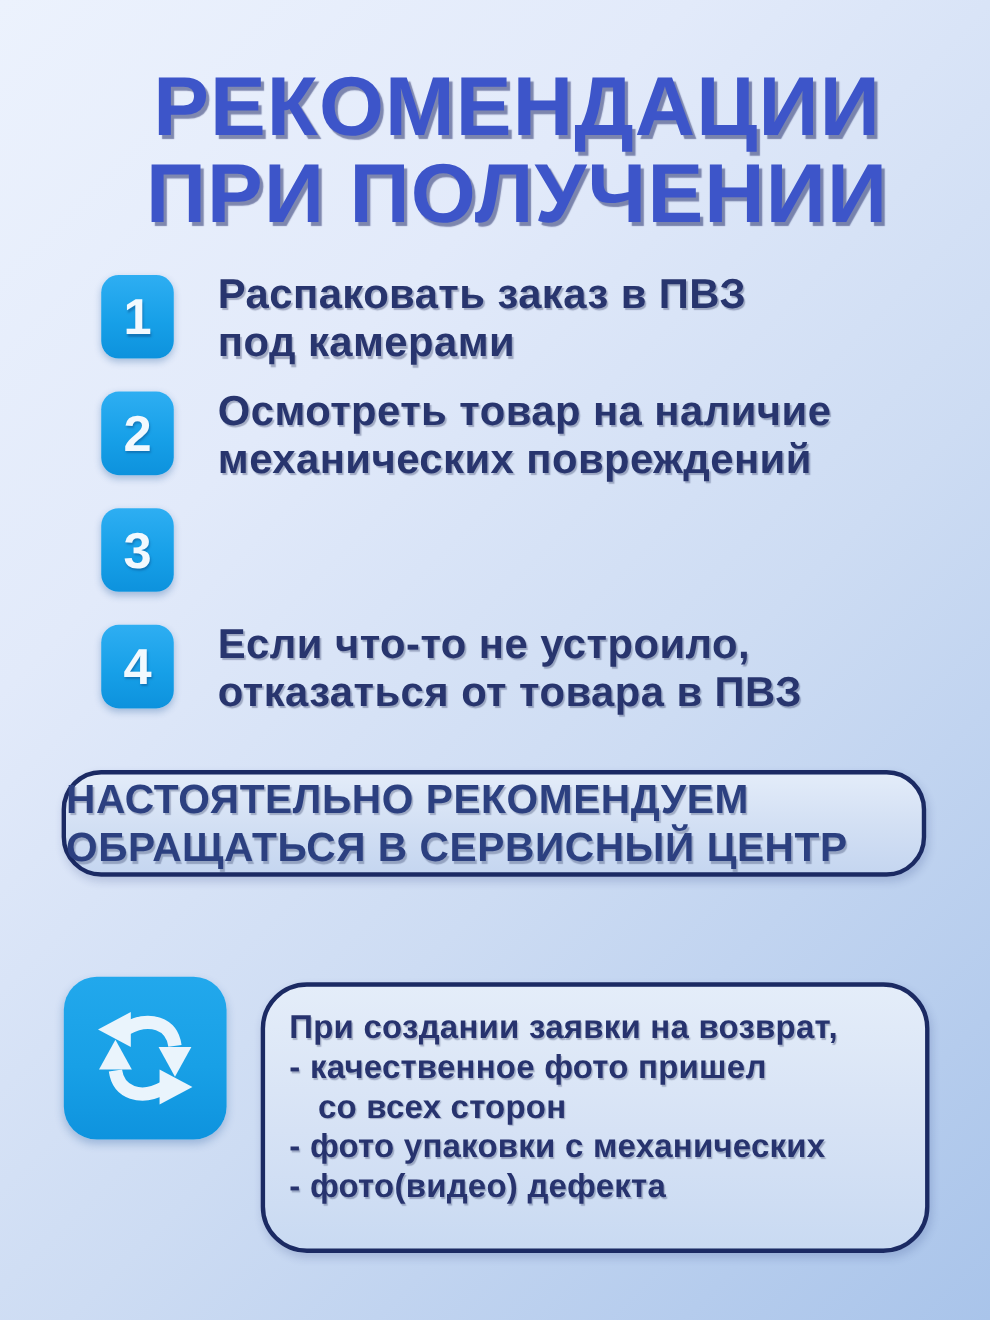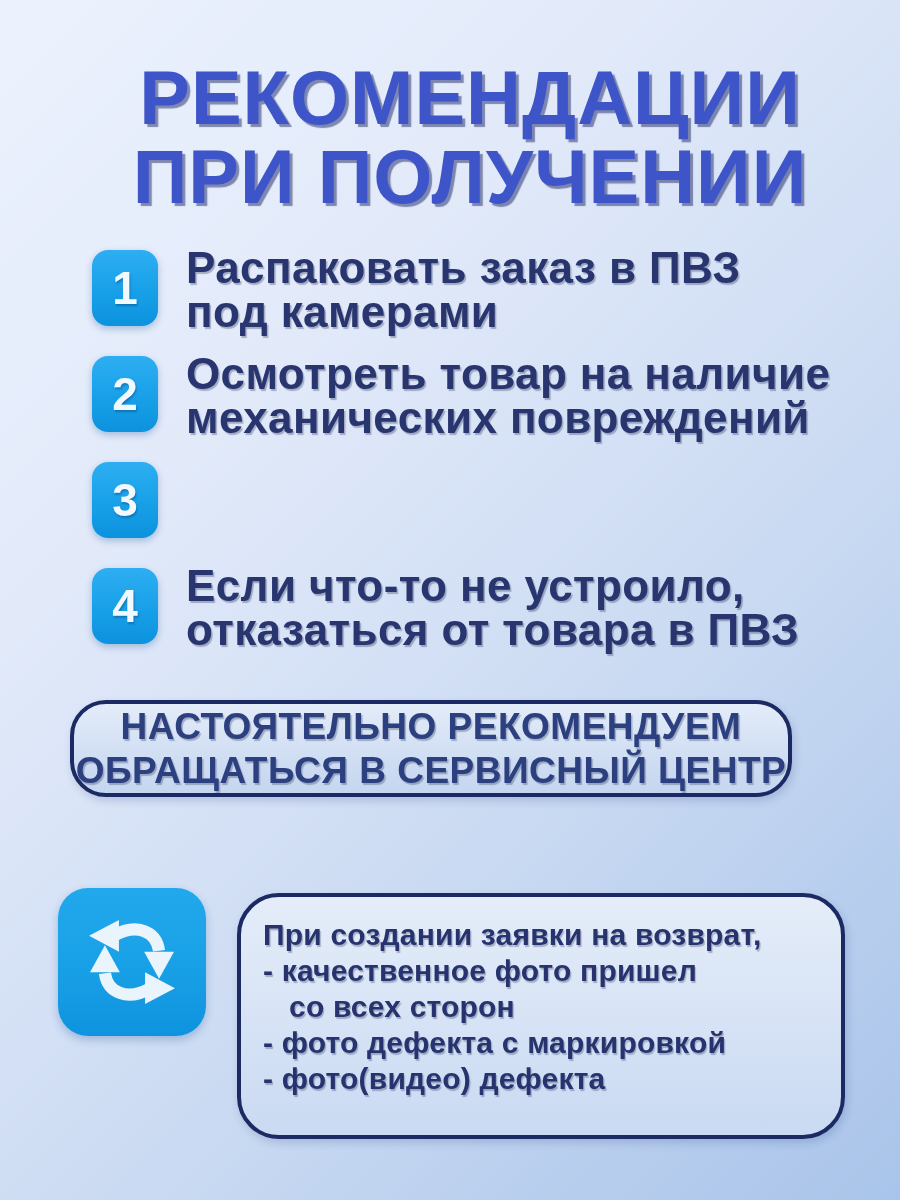--- a/index.html
+++ b/index.html
@@ -26,40 +26,40 @@
     width:66px;height:76px;flex:0 0 66px;
     margin-top:4px;
     background:linear-gradient(180deg,#2eaef2 0%,#17a0e8 55%,#0d92dd 100%);
     border-radius:16px;
     box-shadow:0 3px 7px rgba(20,80,150,0.30);
     display:flex;align-items:center;justify-content:center;
     color:#f2f9fe;font-size:46px;font-weight:800;
     text-shadow:1px 2px 2px rgba(10,70,130,0.45);
   }
   .step-text{
-    margin-left:28px;
-    font-size:44px;font-weight:800;letter-spacing:0.4px;
+    margin-left:40px;
+    font-size:38px;font-weight:800;letter-spacing:0.4px;
     line-height:44px;
     color:#28356e;
     text-shadow:1.5px 2px 1px rgba(15,25,70,0.30);
     white-space:nowrap;
   }
   .step-text span{display:block;}
   .step-1{top:246px;}
   .step-2{top:352px;}
   .step-3{top:458px;}
   .step-4{top:564px;}
   
   .notice-box{
-    position:absolute;left:70px;top:700px;width:722px;height:97px;
+    position:absolute;left:56px;top:700px;width:786px;height:97px;
     box-sizing:border-box;
     border:4px solid #1b2a63;border-radius:36px;
     background:linear-gradient(180deg,#e3ecf9 0%,#d3e0f4 50%,#c5d6f0 100%);
     box-shadow:2px 4px 8px rgba(30,50,120,0.18);
-    display:flex;flex-direction:column;align-items:center;justify-content:center;
+    display:flex;flex-direction:column;align-items:flex-start;justify-content:center;
   }
   .notice-line{
     font-size:37px;font-weight:800;letter-spacing:0.5px;
     line-height:44px;
     color:#2c4080;
     text-shadow:1.5px 2px 1px rgba(15,25,70,0.28);
     white-space:nowrap;
   }
   
   .return-box{
@@ -143,17 +143,17 @@
         <polygon points="74,105 106,88 74,71"></polygon>
         <polygon points="15,71 47,71 31,42"></polygon>
       </g>
     </svg>
   </div>
 
   <div class="return-box">
     <div class="return-line">При создании заявки на возврат,</div>
     <div class="return-line">- качественное фото пришел</div>
     <div class="return-line indent">со всех сторон</div>
-    <div class="return-line">- фото дефекта с маркировкой</div>
+    <div class="return-line">- фото упаковки с механических</div>
     <div class="return-line">- фото(видео) дефекта</div>
   </div>
 
 </div>
 
 </body></html>

